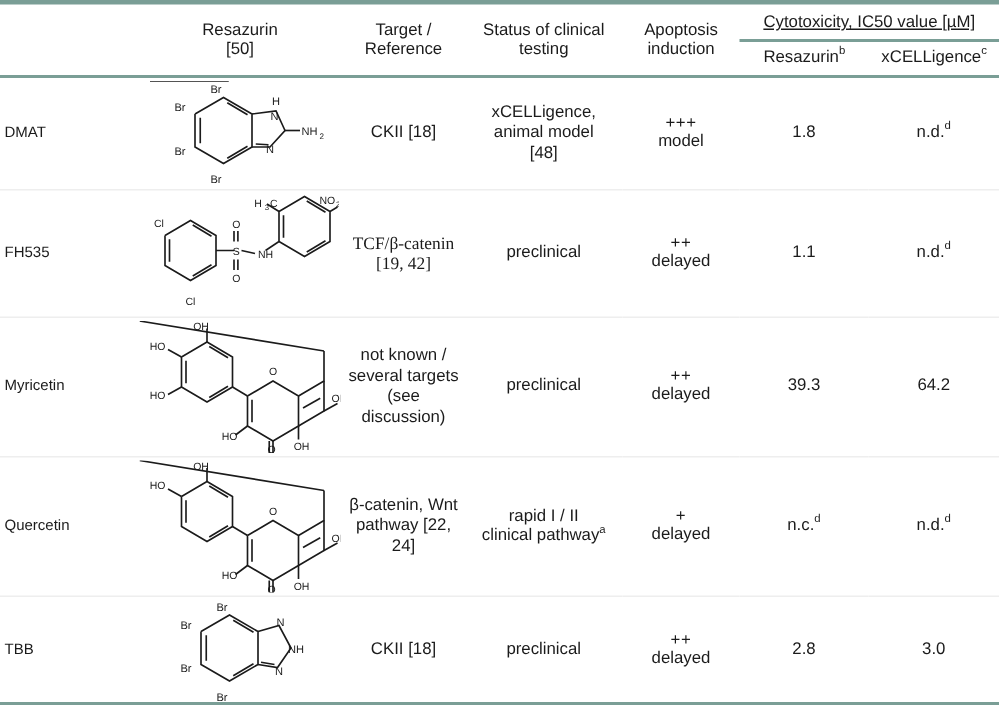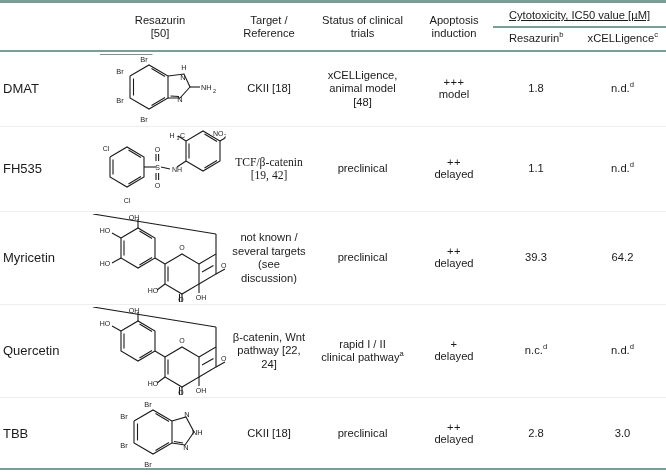--- a/index.html
+++ b/index.html
@@ -89,21 +89,21 @@
     border-bottom:1px solid #eeeeee;
     font-size:11.2px;
     line-height:13.5px;
     text-align:center;
     vertical-align:middle;
     color:#1b1b1b;
   }
   tbody tr:last-child td{border-bottom:0;}
   td.name-cell{
     text-align:left;
-    font-size:13px;
+    font-size:10px;
   }
   td.struct-cell{
     padding:2px 0;
     text-align:center;
     vertical-align:middle;
   }
   td.target-serif{
     font-family:"Liberation Serif",serif;
     font-size:11.6px;
     line-height:13px;
@@ -149,21 +149,21 @@
         <td class="hdr-cell">
           <div>Resazurin</div>
           <div>[50]</div>
         </td>
         <td class="hdr-cell">
           <div>Target /</div>
           <div>Reference</div>
         </td>
         <td class="hdr-cell">
           <div>Status of clinical</div>
-          <div>trials</div>
+          <div>testing</div>
         </td>
         <td class="hdr-cell">
           <div>Apoptosis</div>
           <div>induction</div>
         </td>
         <td class="cyto-group" colspan="2">
           <div class="cyto-title">Cytotoxicity, IC50 value [µM]</div>
           <div class="cyto-rule"></div>
           <div class="cyto-subs">
             <div class="cyto-sub"><span>Resazurin</span><sup>b</sup></div>

